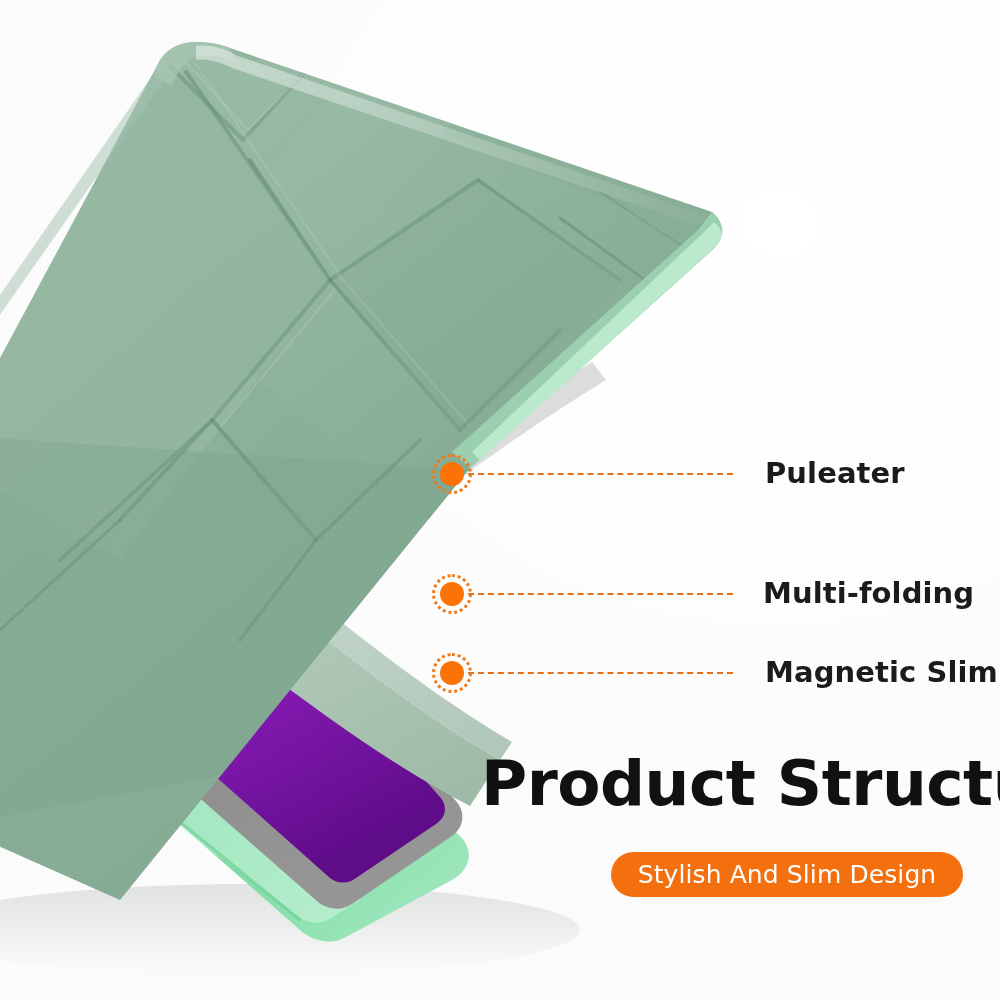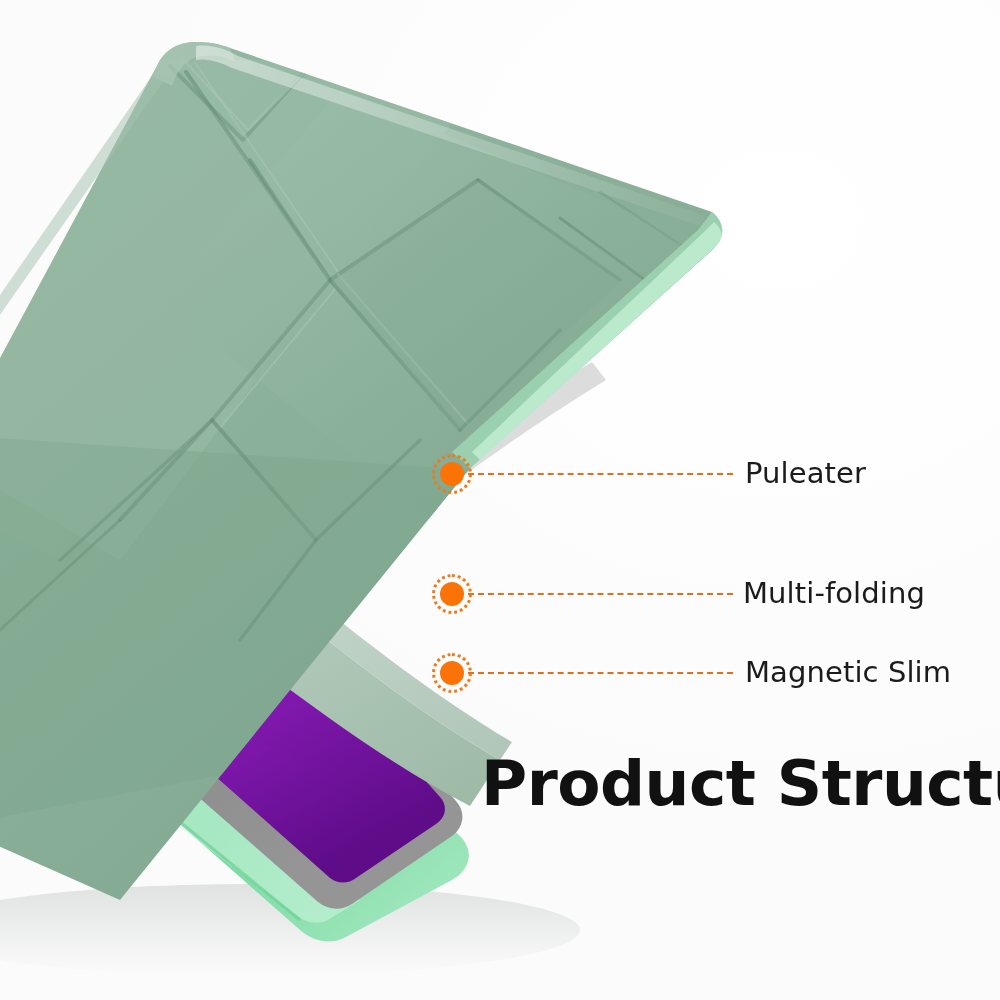--- a/index.html
+++ b/index.html
@@ -61,25 +61,26 @@
     position: absolute;
     top: -1px;
     left: 16px;
     height: 0;
     border-top: 2px dashed #E0701B;
   }
   .callout-label {
     position: absolute;
     white-space: nowrap;
     font-size: 29px;
-    font-weight: 400;
+    font-weight: 700;
     color: #1b1b1b;
     letter-spacing: 0.1px;
     line-height: 1;
     top: -15px;
+    margin-left: 20px;
   }
   
   #headline {
     position: absolute;
     left: 481px;
     top: 752px;
     font-size: 63px;
     font-weight: 700;
     color: #111111;
     letter-spacing: -0.5px;
@@ -385,14 +386,17 @@
 
   <div class="callout" style="left:452px; top:673px;">
     <div class="callout-ring"></div>
     <div class="callout-dot"></div>
     <div class="callout-line" style="width:265px;"></div>
     <div class="callout-label" style="left:293px;">Magnetic Slim</div>
   </div>
 
   <div id="headline">Product Structure</div>
 
+  <div id="subtitle-pill">
+    <span id="subtitle-pill-text">Stylish And Slim Design</span>
+  </div>
 
 </div>
 
 </body></html>

